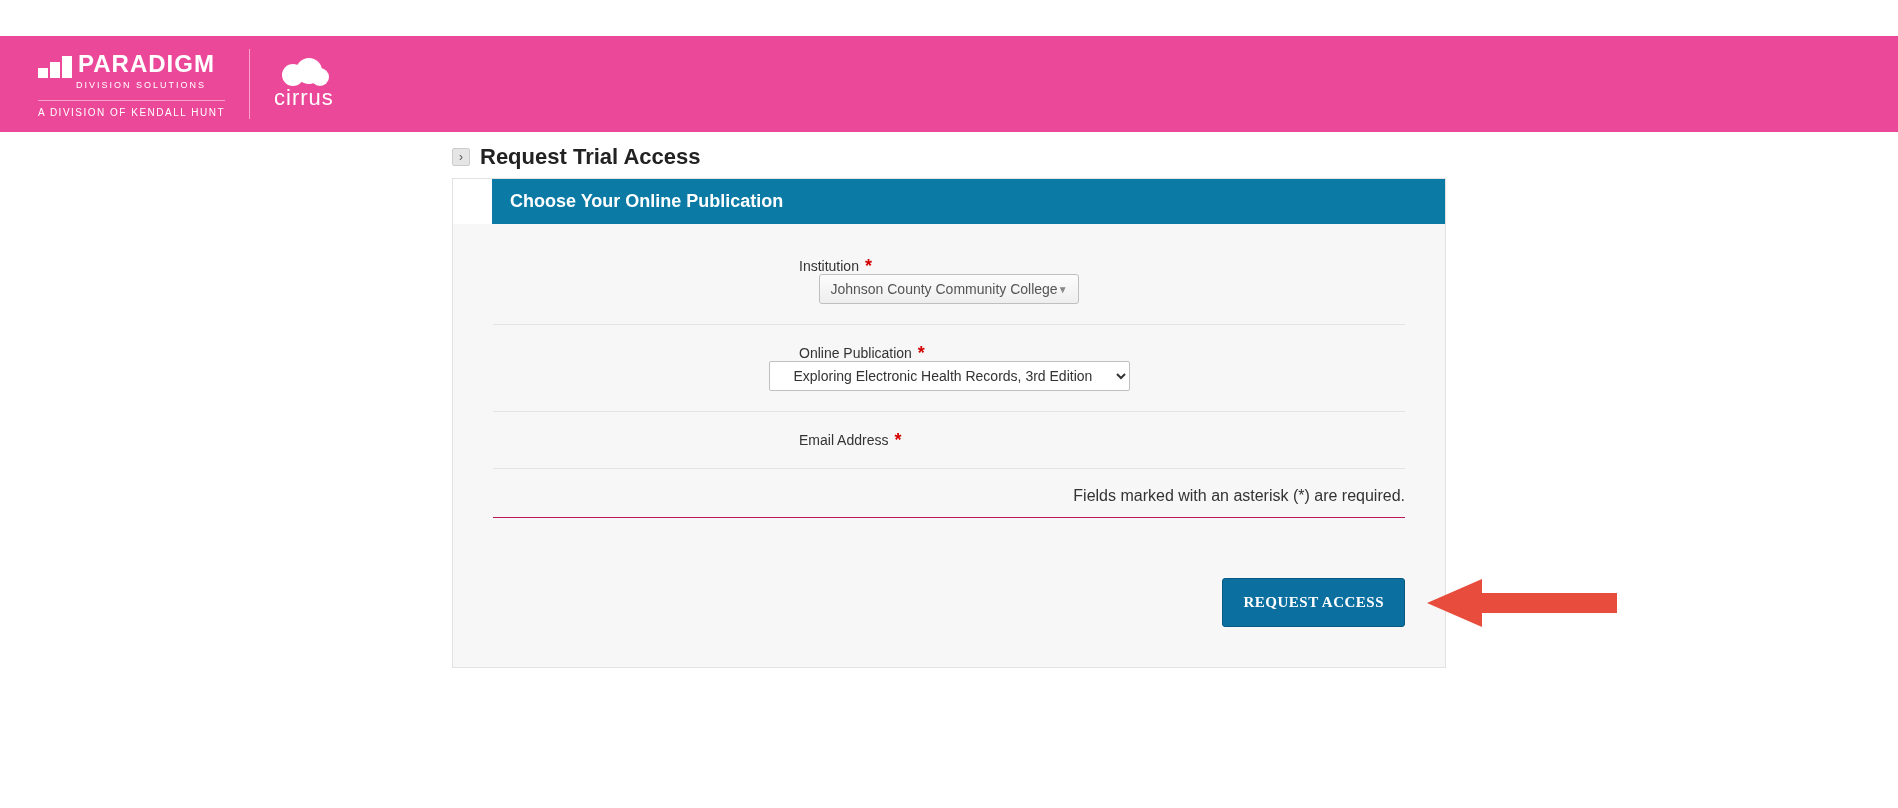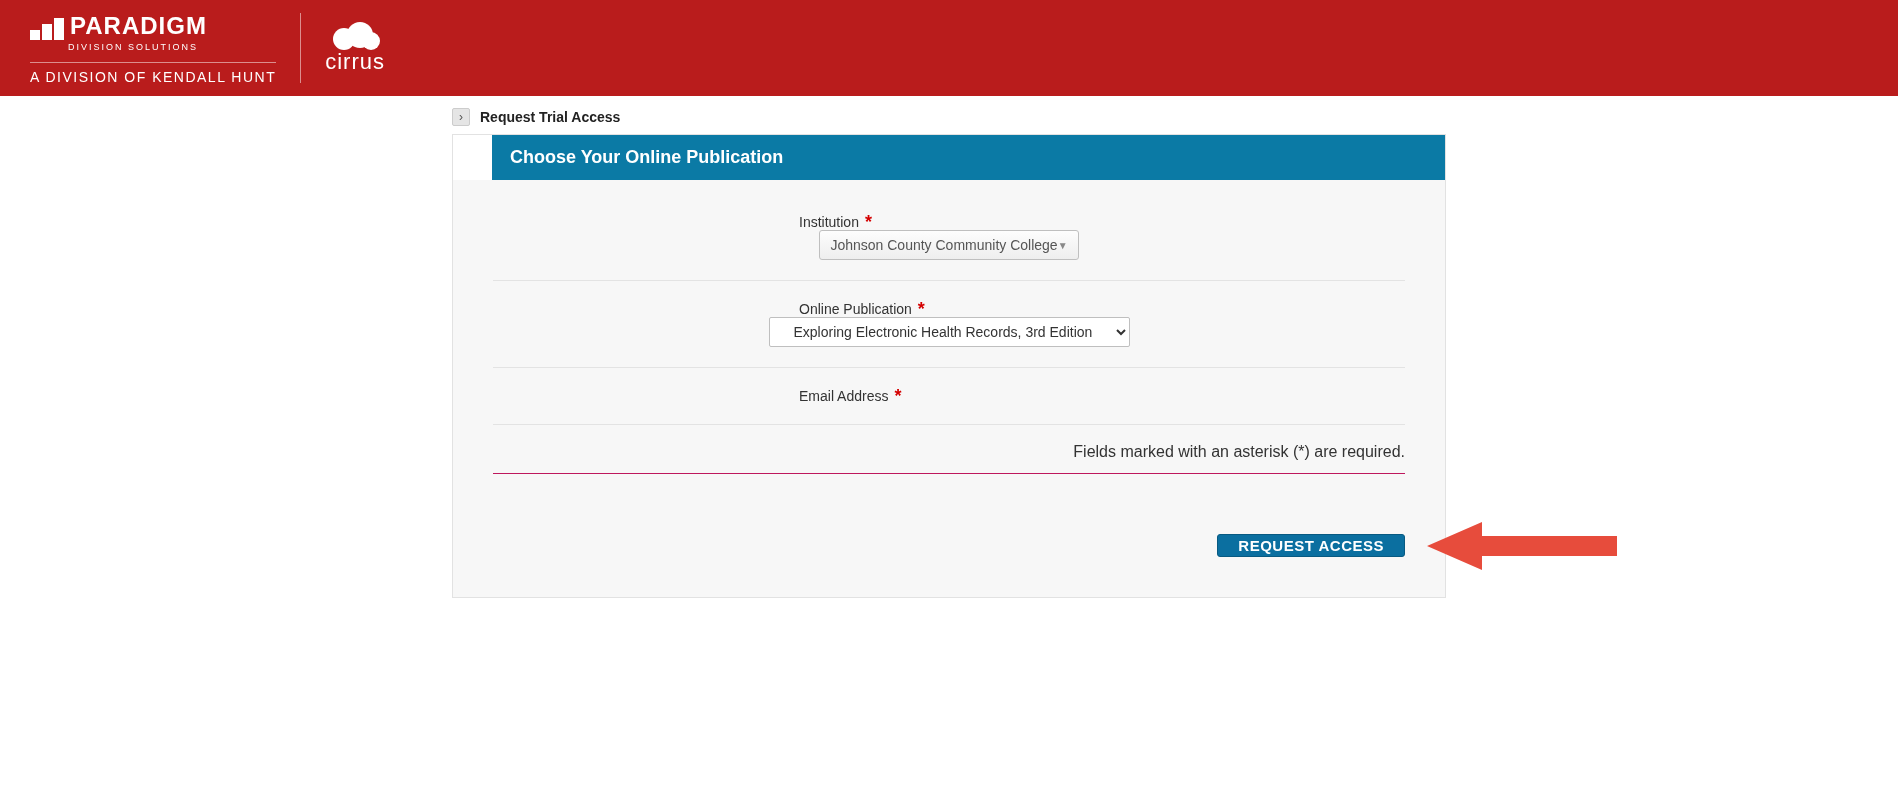--- a/index.html
+++ b/index.html
@@ -1,50 +1,51 @@
 <!DOCTYPE html>
 <html><head>
   <meta charset="utf-8">
   <style>
     * { margin: 0; padding: 0; box-sizing: border-box; }
     body { font-family: Arial, Helvetica, sans-serif; background: #fff; }
 
     
     .topbar {
-      background: #b91c1c;
+      background: #ec4899;
       height: 96px;
       display: flex;
       align-items: center;
-      padding-left: 30px;
+      padding-left: 38px;
       gap: 24px;
+      margin-top: 36px;
     }
     .brand-paradigm { display: flex; flex-direction: column; align-items: flex-start; color: #fff; }
     .brand-paradigm .row1 { display: flex; align-items: flex-end; gap: 6px; }
     .brand-paradigm .blocks { display: flex; gap: 2px; align-items: flex-end; }
     .brand-paradigm .blocks span { background: #fff; display: block; }
     .brand-paradigm .blocks .b1 { width: 10px; height: 10px; }
     .brand-paradigm .blocks .b2 { width: 10px; height: 16px; }
     .brand-paradigm .blocks .b3 { width: 10px; height: 22px; }
     .brand-paradigm .brand-name { font-size: 24px; font-weight: 700; letter-spacing: 1px; }
     .brand-paradigm .brand-sub  { font-size: 9px; letter-spacing: 2px; margin-top: 2px; margin-left: 38px; }
-    .brand-paradigm .brand-div  { font-size: 14px; letter-spacing: 1.5px; margin-top: 10px; border-top: 1px solid rgba(255,255,255,.5); padding-top: 6px; }
+    .brand-paradigm .brand-div  { font-size: 10px; letter-spacing: 1.5px; margin-top: 10px; border-top: 1px solid rgba(255,255,255,.5); padding-top: 6px; }
 
     .vbar { width: 1px; height: 70px; background: rgba(255,255,255,.5); }
 
     .brand-cirrus { display: flex; flex-direction: column; align-items: center; color: #fff; }
     .brand-cirrus .cloud { width: 54px; height: 30px; position: relative; }
     .brand-cirrus .cloud svg { width: 100%; height: 100%; }
     .brand-cirrus .cloud-txt { font-size: 22px; letter-spacing: 1px; margin-top: -2px; }
 
     
     .page { max-width: 1010px; margin: 12px auto 0; padding: 0 8px; }
 
     .page-title-row { display: flex; align-items: center; gap: 10px; margin-bottom: 8px; }
     .chevron { width: 18px; height: 18px; background: #e5e5e5; border: 1px solid #ccc; border-radius: 2px; display: flex; align-items: center; justify-content: center; color: #555; font-size: 12px; }
-    .page-title { font-size: 14px; font-weight: 700; color: #222; }
+    .page-title { font-size: 22px; font-weight: 700; color: #222; }
 
     .panel { border: 1px solid #e2e2e2; }
     .panel-hd { background: #0b7aa5; color: #fff; font-weight: 700; font-size: 18px; padding: 12px 18px; margin-left: 39px; }
     .panel-bd { background: #f7f7f7; padding: 14px 40px 40px; }
 
     .form-row { display: flex; align-items: center; padding: 20px 0; border-bottom: 1px solid #e3e3e3; flex-direction: column; }
     .form-row:last-of-type { border-bottom: none; }
     .form-lbl { width: 300px; font-size: 14px; color: #333; display: flex; align-items: center; gap: 6px; }
     .req { color: #d40000; font-size: 18px; font-weight: 700; line-height: 0; }
     .form-ctl { flex: 1; }
@@ -69,21 +70,21 @@
       border: 1px solid #7aaed4; border-radius: 2px;
       padding: 0 10px; font-size: 14px; color: #333; outline: none;
     }
 
     .hint-row { text-align: right; font-size: 16px; color: #333; padding: 18px 0 12px; border-bottom: 1px solid #be185d; }
 
     .actions { display: flex; justify-content: flex-end; margin-top: 60px; position: relative; }
     .btn-primary {
       background: #0b6fa0; color: #fff; border: 1px solid #085a82;
       font-size: 15px; font-weight: 700; letter-spacing: .5px;
-      padding: 2px 20px; border-radius: 3px; cursor: pointer;
+      padding: 15px 20px; border-radius: 3px; cursor: pointer; font-family: Liberation Serif, serif;
     }
 
     
     .annot {
       position: absolute;
       left: calc(100% + 22px);
       top: 50%;
       transform: translateY(-50%);
       width: 190px; height: 56px;
       pointer-events: none;

